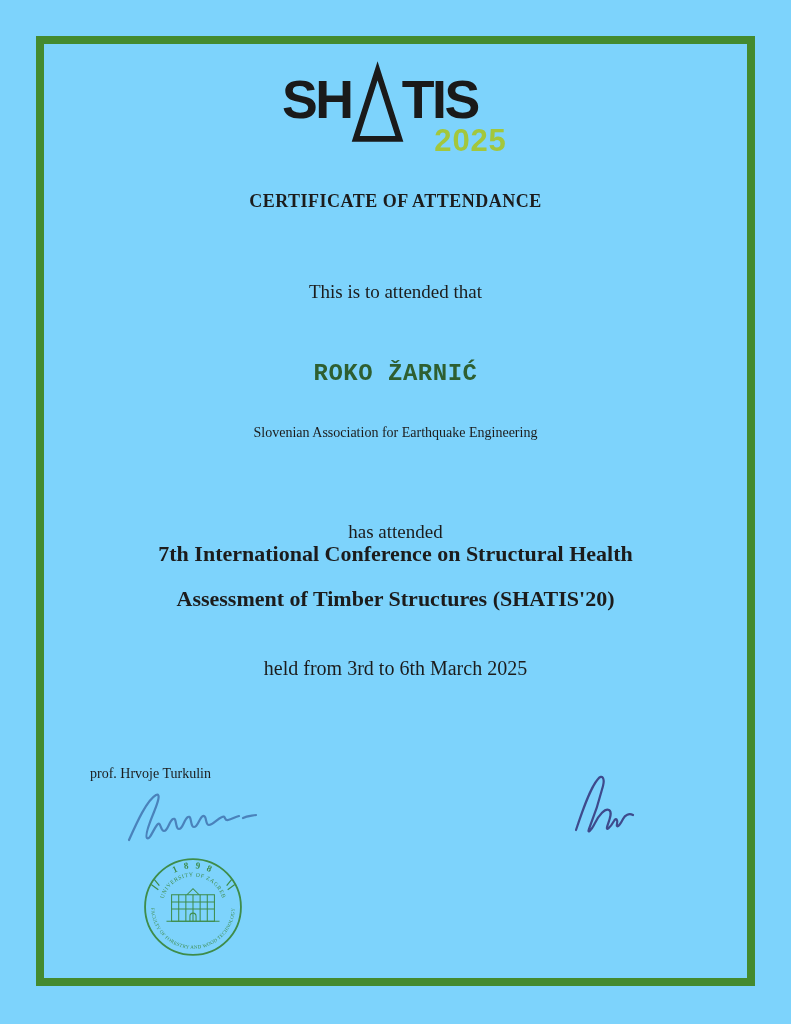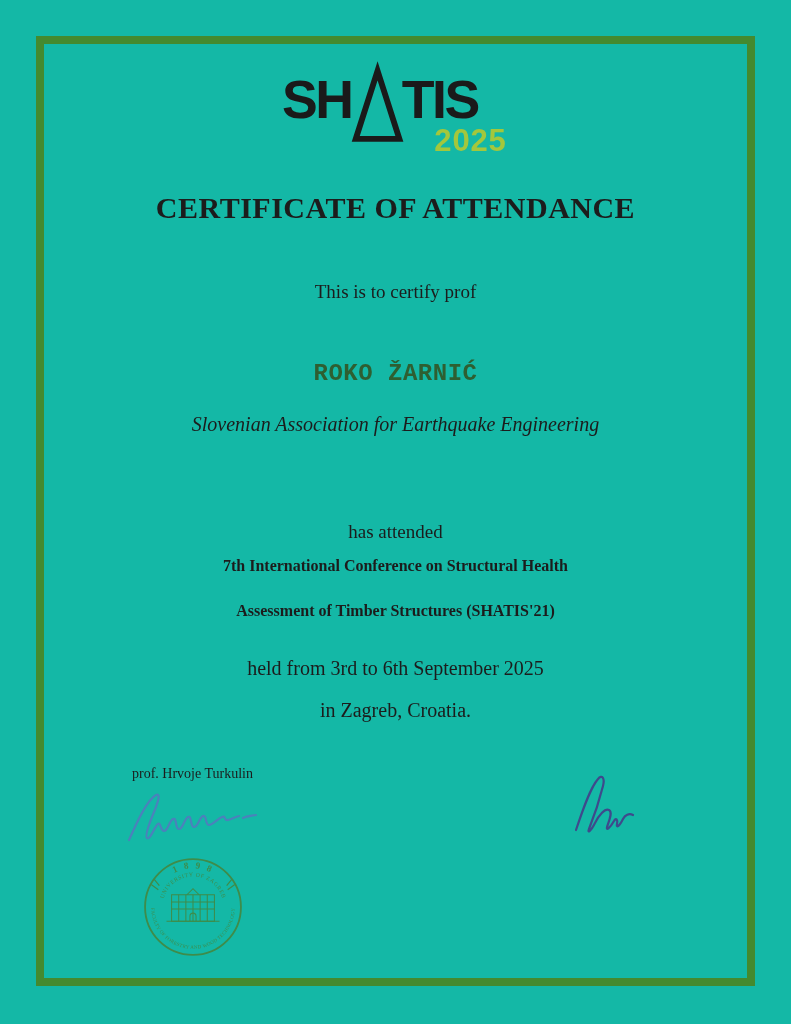--- a/index.html
+++ b/index.html
@@ -1,66 +1,66 @@
 <!DOCTYPE html>
 <html><head>
 <meta charset="utf-8">
 <style>
   html, body { margin: 0; padding: 0; background: #ffffff; }
   .page {
     position: relative;
     width: 791px;
     height: 1024px;
-    background: #14b8a6;
+    background: #7dd3fc;
     font-family: "Liberation Serif", serif;
     color: #1c1c1c;
     overflow: hidden;
   }
   .border-frame {
     position: absolute;
     left: 36px; top: 36px; right: 36px; bottom: 38px;
     border: 8px solid #448a2f;
     pointer-events: none;
   }
   .centered { position: absolute; left: 0; right: 0; text-align: center; }
 
   .logo-wrap { top: 62px; }
   .cert-title {
     top: 191px;
-    font-size: 30px;
+    font-size: 18px;
     font-weight: bold;
     letter-spacing: 0.5px;
   }
   .certify-line { top: 281px; font-size: 19px; }
   .recipient-name {
     top: 360px;
     font-size: 24px;
     font-weight: bold;
     color: #2e5f31;
     letter-spacing: 0.5px;
     font-family: Liberation Mono, monospace;
   }
-  .affiliation { top: 413px; font-size: 20px; font-style: italic; }
+  .affiliation { top: 425px; font-size: 14px; }
   .attended-line { top: 521px; font-size: 19px; }
   .conf-title {
-    top: 543px;
-    font-size: 16px;
+    top: 531px;
+    font-size: 22px;
     font-weight: bold;
     line-height: 45px;
   }
   .date-line { top: 657px; font-size: 20px; }
   .location-line { top: 699px; font-size: 20px; }
 
   .sign-row {
     position: absolute;
     left: 90px; right: 75px; top: 766px;
     display: flex;
     justify-content: space-between;
   }
-  .sign-col { width: 205px; text-align: center; }
+  .sign-col { width: 205px; text-align: left; }
   .signer-name { font-size: 14px; }
   .sig-area { height: 74px; display: flex; align-items: center; justify-content: center; }
   .logo-area { height: 112px; display: flex; align-items: flex-start; justify-content: center; }
 
   .shatis-logo { display: inline-block; }
   svg { overflow: visible; }
 </style>
 </head>
 <body>
 
@@ -71,36 +71,35 @@
     <svg class="shatis-logo" width="228" height="100" viewBox="0 0 272 106">
       <text x="0" y="60" font-family="Liberation Sans, sans-serif" font-size="64" font-weight="bold" letter-spacing="-3" fill="#1a1a1a">SH</text>
       <path d="M114 4 L140 85 L88 85 Z" fill="none" stroke="#1a1a1a" stroke-width="7"></path>
       <text x="143" y="60" font-family="Liberation Sans, sans-serif" font-size="64" font-weight="bold" letter-spacing="-3" fill="#1a1a1a">TIS</text>
       <text x="268" y="99" text-anchor="end" font-family="Liberation Sans, sans-serif" font-size="37" font-weight="bold" letter-spacing="1" fill="#a3c73c">2025</text>
     </svg>
   </div>
 
   <div class="centered cert-title">CERTIFICATE OF ATTENDANCE</div>
 
-  <div class="centered certify-line">This is to certify prof</div>
+  <div class="centered certify-line">This is to attended that</div>
 
   <div class="centered recipient-name">ROKO ŽARNIĆ</div>
 
   <div class="centered affiliation">Slovenian Association for Earthquake Engineering</div>
 
   <div class="centered attended-line">has attended</div>
 
   <div class="centered conf-title">
     <div>7th International Conference on Structural Health</div>
-    <div>Assessment of Timber Structures (SHATIS'21)</div>
+    <div>Assessment of Timber Structures (SHATIS'20)</div>
   </div>
 
-  <div class="centered date-line">held from 3rd to 6th September 2025</div>
+  <div class="centered date-line">held from 3rd to 6th March 2025</div>
 
-  <div class="centered location-line">in Zagreb, Croatia.</div>
 
   <div class="sign-row">
 
     <div class="sign-col">
       <div class="signer-name">prof. Hrvoje Turkulin</div>
       <div class="sig-area">
         <svg width="140" height="62" viewBox="0 0 140 62">
           <path d="M6 52 C14 34 24 12 33 7 C38 5 35 14 31 24 C26 36 22 48 24 50 C27 52 30 42 34 37 C38 32 37 43 41 43 C45 43 46 33 50 31 C54 29 52 41 56 41 C60 41 61 31 65 29 C69 27 67 39 71 39 C75 39 76 30 80 28 C84 27 82 37 86 37 C90 37 94 31 99 29 C103 27 101 33 105 32 C109 31 112 29 116 28 M120 30 C124 28 128 28 133 27" fill="none" stroke="#4a82bb" stroke-width="2.2" stroke-linecap="round"></path>
         </svg>
       </div>

